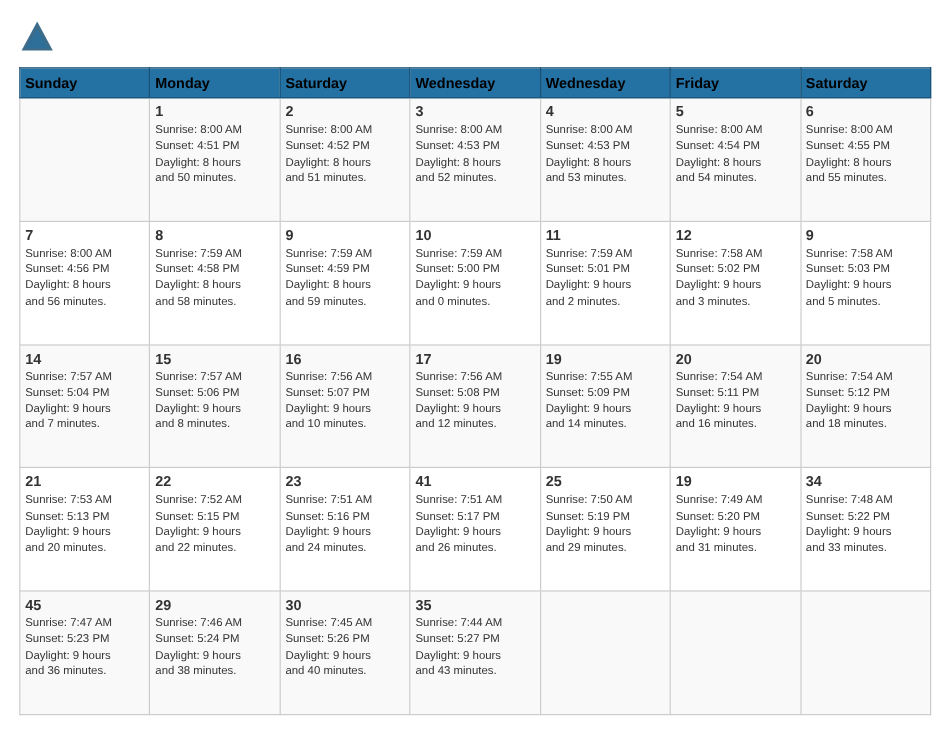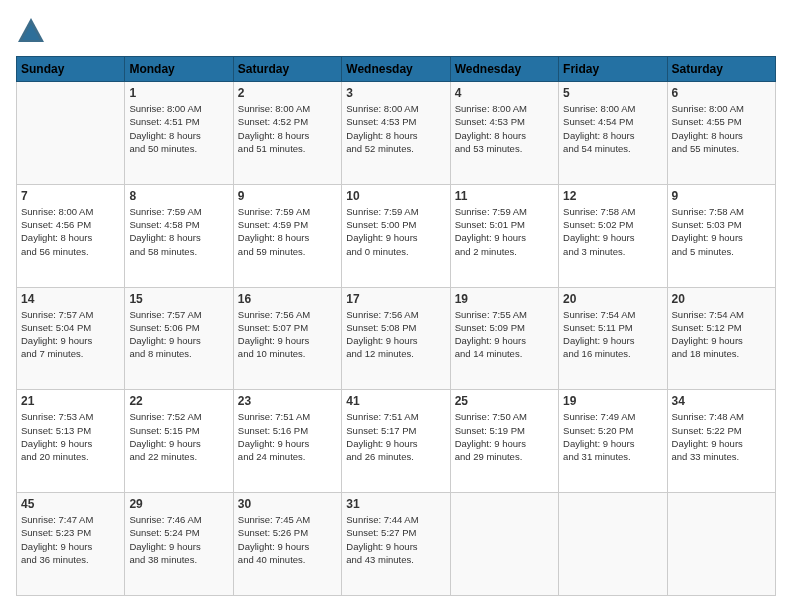--- a/index.html
+++ b/index.html
@@ -257,21 +257,21 @@
           </td>
           <td>
             <span class="day-number">29</span>
             <div class="day-info">Sunrise: 7:46 AM<br>Sunset: 5:24 PM<br>Daylight: 9 hours<br>and 38 minutes.</div>
           </td>
           <td>
             <span class="day-number">30</span>
             <div class="day-info">Sunrise: 7:45 AM<br>Sunset: 5:26 PM<br>Daylight: 9 hours<br>and 40 minutes.</div>
           </td>
           <td>
-            <span class="day-number">31</span>
+            <span class="day-number">35</span>
             <div class="day-info">Sunrise: 7:44 AM<br>Sunset: 5:27 PM<br>Daylight: 9 hours<br>and 43 minutes.</div>
           </td>
           <td class="empty"></td>
           <td class="empty"></td>
           <td class="empty"></td>
         </tr>
       </tbody>
   </table>
 </div>
 

